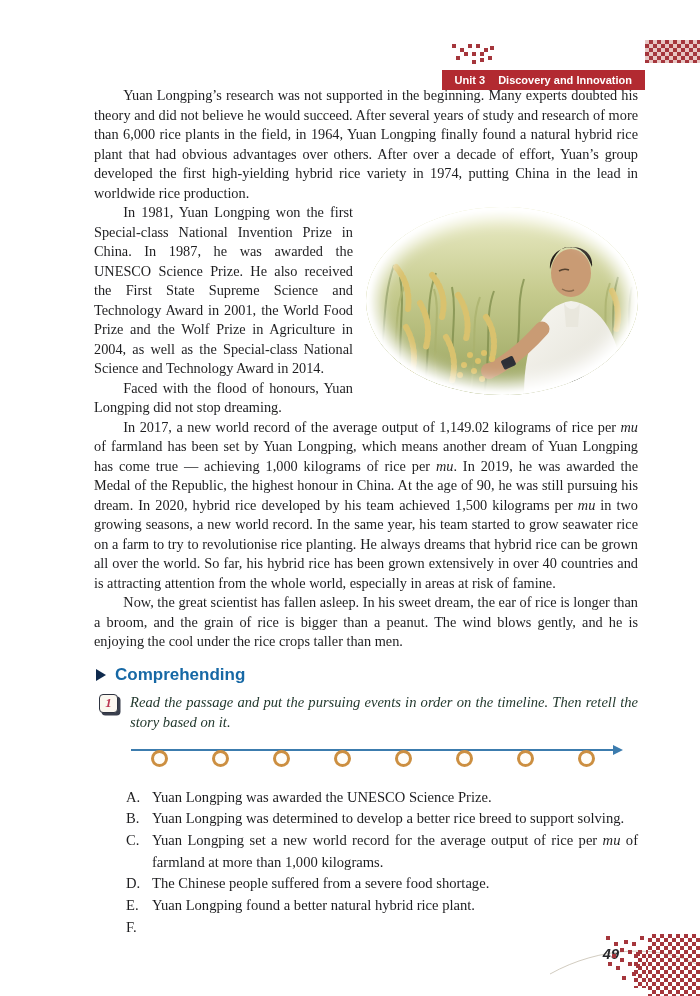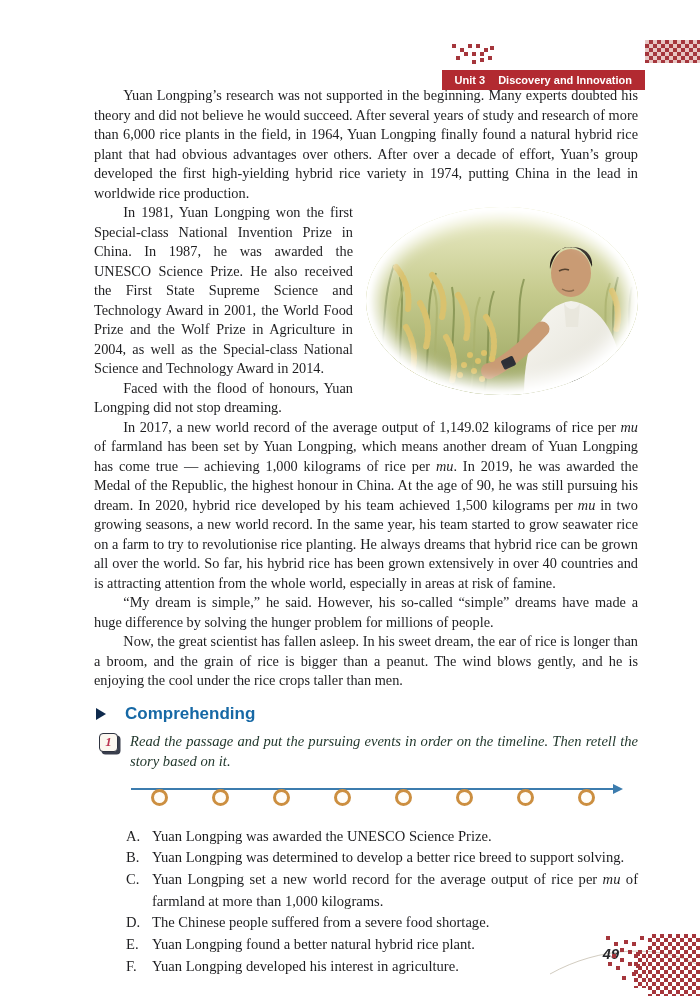--- a/index.html
+++ b/index.html
@@ -39,21 +39,21 @@
   .para { margin:0; text-indent:2.05em; text-align:justify; font-size:14.3px; line-height:19.5px; }
   .photo-float {
     float:right; width:272px; height:188px; margin:4px 0 8px 13px;
     position:relative; border-radius:50%; overflow:hidden;
   }
   .photo-float svg { display:block; }
   .vignette { position:absolute; inset:0; border-radius:50%;
     box-shadow: inset 0 0 16px 13px #fff, inset 0 0 5px 3px #fff; pointer-events:none; }
 
   
-  .section-head { display:flex; align-items:center; gap:19px; margin:13px 0 5px 2px; }
+  .section-head { display:flex; align-items:center; gap:9px; margin:13px 0 5px 2px; }
   .tri { width:0; height:0; border-left:10px solid var(--triangle-navy,#0e2a4d);
     border-top:6px solid transparent; border-bottom:6px solid transparent; }
   .section-title { font-family:"Liberation Sans", sans-serif; font-weight:bold;
     font-size:17px; color:var(--title-blue,#1668a5); }
   .exercise { display:flex; gap:12px; margin:7px 0 4px 5px; }
   .ex-badge {
     flex:0 0 auto; width:19px; height:19px; margin-top:2px;
     border:1.6px solid #2e3340; border-radius:4px; background:#fbf7f0;
     box-shadow:2.5px 2.5px 0 #3a3f4d;
     font-family:"Liberation Serif", serif; font-style:italic; font-weight:bold;
@@ -174,21 +174,20 @@
             <circle cx="116" cy="172" r="3"></circle>
               <circle cx="126" cy="152" r="3"></circle>
           </g>
           <path d="M196,188 C200,168 236,162 252,176 C258,180 260,184 260,188 Z" fill="#3a3e47"></path>
         </svg>
         <div class="vignette"></div>
       </figure>
         <p class="para"><span>In 1981, Yuan Longping won the first Special-class National Invention Prize in China. In 1987, he was awarded the UNESCO Science Prize. He also received the First State Supreme Science and Technology Award in 2001, the World Food Prize and the Wolf Prize in Agriculture in 2004, as well as the Special-class National Science and Technology Award in 2014.</span></p>
         <p class="para"><span>Faced with the flood of honours, Yuan Longping did not stop dreaming.</span></p>
         <p class="para"><span>In 2017, a new world record of the average output of 1,149.02 kilograms of rice per </span><i>mu</i><span> of farmland has been set by Yuan Longping, which means another dream of Yuan Longping has come true — achieving 1,000 kilograms of rice per </span><i>mu</i><span>. In 2019, he was awarded the Medal of the Republic, the highest honour in China. At the age of 90, he was still pursuing his dream. In 2020, hybrid rice developed by his team achieved 1,500 kilograms per </span><i>mu</i><span> in two growing seasons, a new world record. In the same year, his team started to grow seawater rice on a farm to try to revolutionise rice planting. He always dreams that hybrid rice can be grown all over the world. So far, his hybrid rice has been grown extensively in over 40 countries and is attracting attention from the whole world, especially in areas at risk of famine.</span></p>
-        <p class="para"><span>“My dream is simple,” he said. However, his so-called “simple” dreams have made a huge difference by solving the hunger problem for millions of people.</span></p>
         <p class="para"><span>Now, the great scientist has fallen asleep. In his sweet dream, the ear of rice is longer than a broom, and the grain of rice is bigger than a peanut. The wind blows gently, and he is enjoying the cool under the rice crops taller than men.</span></p>
       </div>
 
     <section class="comprehending">
       <h2 class="section-head">
         <span class="tri"></span>
         <span class="section-title">Comprehending</span>
       </h2>
 
       <div class="exercise">
@@ -211,21 +210,21 @@
             <span class="tl-circle"></span>
           </div>
       </div>
 
       <ol id="options" class="options">
           <li class="option"><span class="opt-label">A.</span><span>Yuan Longping was awarded the UNESCO Science Prize.</span></li>
           <li class="option"><span class="opt-label">B.</span><span>Yuan Longping was determined to develop a better rice breed to support solving.</span></li>
           <li class="option"><span class="opt-label">C.</span><span>Yuan Longping set a new world record for the average output of rice per </span><i>mu</i><span> of farmland at more than 1,000 kilograms.</span></li>
           <li class="option"><span class="opt-label">D.</span><span>The Chinese people suffered from a severe food shortage.</span></li>
           <li class="option"><span class="opt-label">E.</span><span>Yuan Longping found a better natural hybrid rice plant.</span></li>
-          <li class="option"><span class="opt-label">F.</span><span>Yuan Longping developed his interest in agriculture.</span></li>
+          <li class="option"><span class="opt-label">F.</span></li>
         </ol>
     </section>
   </main>
 
   <svg class="footer-curve" width="150" height="50">
     <path d="M0,42 C50,14 110,12 150,34" stroke="#d2ccc0" stroke-width="1" fill="none"></path>
   </svg>
   <span class="page-num">49</span>
   <div class="checker footer-block-main"></div>
   <div class="checker footer-block-side"></div>

